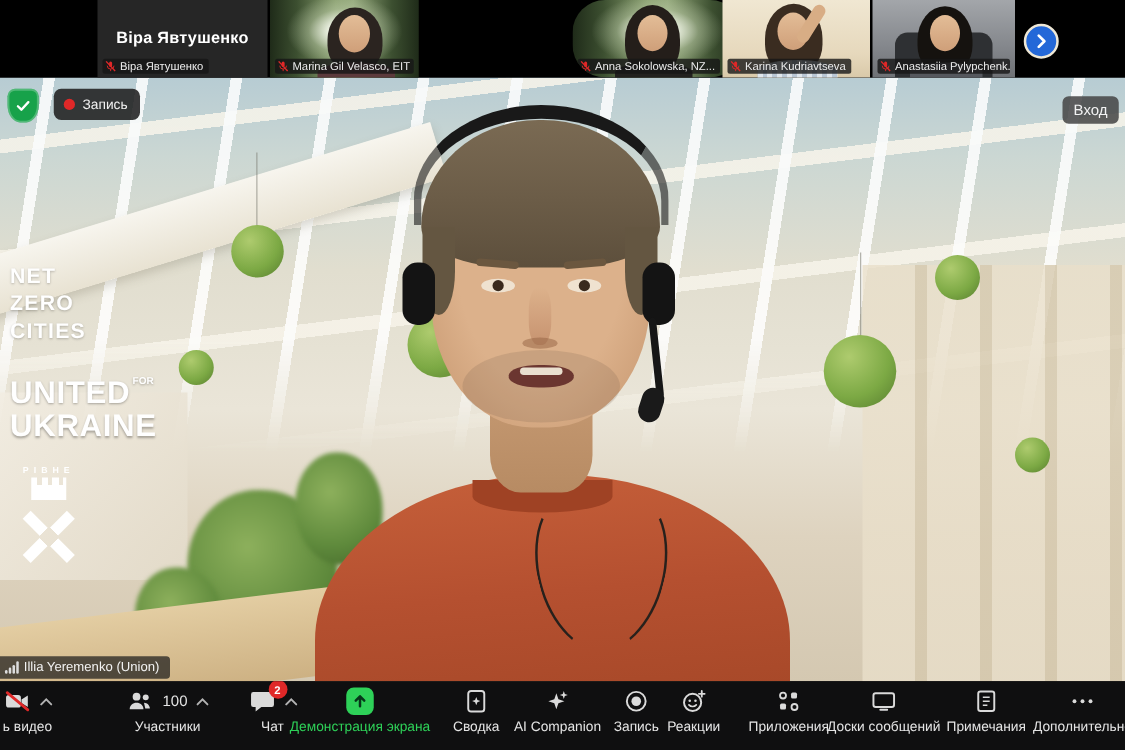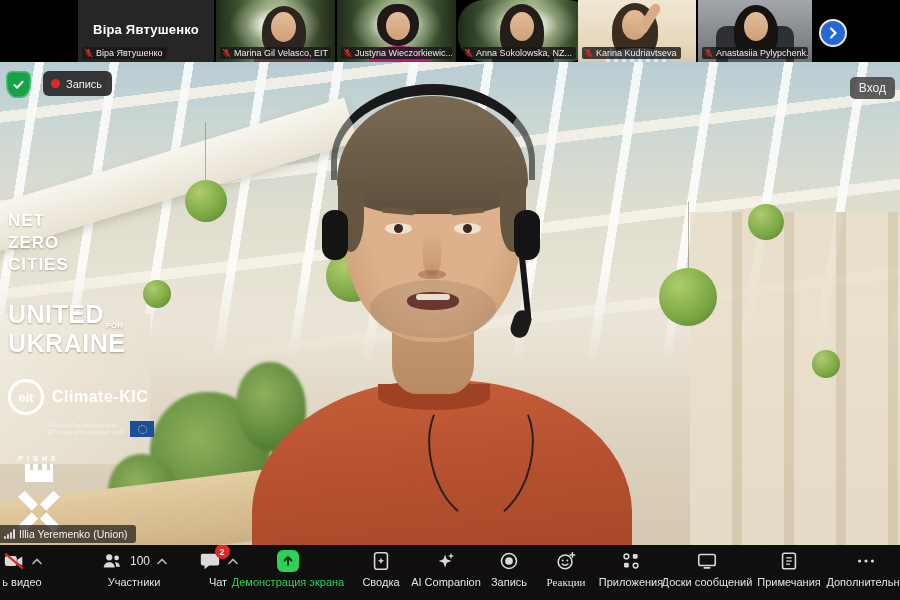--- a/index.html
+++ b/index.html
@@ -90,21 +90,21 @@
   .rec-pill { position:absolute; left:43px; top:9px; height:25px; padding:0 10px 0 8px; background:rgba(32,32,32,.88); border-radius:6px;
       display:flex; align-items:center; gap:6px; color:#f0f0f0; font-size:11px; z-index:60; }
   .rec-dot { width:9px; height:9px; border-radius:50%; background:#e02828; }
   .enter-btn { position:absolute; right:5px; top:15px; background:rgba(72,72,72,.88); color:#f2f2f2; font-size:12px;
       padding:4px 9px; border-radius:5px; z-index:60; border:none; cursor:pointer; font-family:inherit; }
 
   
   .logos { position:absolute; left:8px; top:148px; z-index:55; color:#fff; }
   .nzc { font-size:17px; font-weight:bold; letter-spacing:1px; line-height:1.28; text-shadow:0 1px 2px rgba(0,0,0,.25); }
   .ufu { margin-top:26px; font-size:25px; font-weight:bold; letter-spacing:.5px; line-height:1.08; text-shadow:0 1px 2px rgba(0,0,0,.3); }
-  .ufu .for { display:inline-block; font-size:8px; line-height:1; vertical-align:top; margin-left:2px; margin-top:21px; letter-spacing:0; }
+  .ufu .for { display:inline-block; font-size:8px; line-height:1; vertical-align:top; margin-left:2px; margin-top:0; letter-spacing:0; }
   .ckic { margin-top:22px; }
   .ckic-row { display:flex; align-items:center; gap:8px; }
   .eit-circle { width:36px; height:36px; border:3px solid #fff; border-radius:50%; display:flex; align-items:center; justify-content:center;
       font-size:13px; font-weight:bold; }
   .ckic-name { font-size:16px; font-weight:bold; letter-spacing:.5px; }
   .ckic-sub { display:flex; align-items:center; gap:6px; margin-top:6px; margin-left:40px; }
   .ckic-sub-text { font-size:5px; line-height:1.5; color:#f2f2f2; }
   .eu-flag { width:24px; height:16px; background:#1a4fa0; display:flex; align-items:center; justify-content:center; }
   .eu-stars { width:9px; height:9px; border:1px dotted #ffcc00; border-radius:50%; }
   .rivne { margin-top:18px; width:62px; text-align:center; }
@@ -130,21 +130,21 @@
   .ti .ico-row { display:flex; align-items:center; gap:7px; height:22px; position:relative; }
   .ti svg.main-ic { width:22px; height:22px; }
   .chev { width:10px; height:7px; opacity:.85; }
   .ti-video { left:-16px; width:76px; }
   .ti-part  { left:92px;  width:84px; }
   .ti-chat  { left:186px; width:64px; }
   .ti-share { left:228px; width:120px; color:#2ed158; }
   .ti-sum   { left:352px; width:58px; }
   .ti-ai    { left:404px; width:84px; }
   .ti-rec   { left:482px; width:54px; }
-  .ti-react { left:538px; width:56px;font-family:Liberation Serif, serif; }
+  .ti-react { left:527px; width:56px; }
   .ti-apps  { left:594px; width:74px; }
   .ti-board { left:654px; width:106px; }
   .ti-note  { left:752px; width:74px; }
   .ti-more  { left:820px; width:92px; }
   .green-sq { width:22px; height:22px; border-radius:6px; background:#2ed158; display:flex; align-items:center; justify-content:center; }
   .green-sq svg { width:14px; height:14px; }
   .count { font-size:12px; color:#e4e4e4; }
   .badge { position:absolute; top:-6px; right:-9px; min-width:15px; height:15px; border-radius:8px; background:#e02828;
       color:#fff; font-size:9px; font-weight:bold; display:flex; align-items:center; justify-content:center; padding:0 3px; }
 </style>
@@ -176,34 +176,20 @@
         <svg class="mic-off-ic" viewBox="0 0 12 12">
             <rect x="4.4" y="0.8" width="3.2" height="6" rx="1.6" fill="#e02828"></rect>
             <path d="M2.4 5.4a3.6 3.6 0 0 0 7.2 0" stroke="#e02828" stroke-width="1" fill="none"></path>
             <line x1="6" y1="9" x2="6" y2="11.2" stroke="#e02828" stroke-width="1"></line>
             <line x1="1.2" y1="0.8" x2="10.8" y2="11" stroke="#e02828" stroke-width="1.5"></line>
           </svg>
         <span>Marina Gil Velasco, EIT ...</span>
       </div>
     </div>
 
-    <div class="tile t3 scene-greenhouse">
-      <div class="mhair" style="left:40px;top:4px;width:42px;height:42px;background:#1f1a18;border-radius:50% 50% 55% 55%;"></div>
-      <div class="mface" style="left:49px;top:12px;width:24px;height:28px;"></div>
-      <div class="mbody" style="left:32px;top:46px;width:60px;height:18px;background:#a1276b;"></div>
-      <div class="tile-label">
-        <svg class="mic-off-ic" viewBox="0 0 12 12">
-            <rect x="4.4" y="0.8" width="3.2" height="6" rx="1.6" fill="#e02828"></rect>
-            <path d="M2.4 5.4a3.6 3.6 0 0 0 7.2 0" stroke="#e02828" stroke-width="1" fill="none"></path>
-            <line x1="6" y1="9" x2="6" y2="11.2" stroke="#e02828" stroke-width="1"></line>
-            <line x1="1.2" y1="0.8" x2="10.8" y2="11" stroke="#e02828" stroke-width="1.5"></line>
-          </svg>
-        <span>Justyna Wieczorkiewic...</span>
-      </div>
-    </div>
 
     <div class="tile t4 scene-greenhouse">
       <div class="mhair" style="left:42px;top:4px;width:44px;height:56px;background:#241e1a;"></div>
       <div class="mface" style="left:52px;top:12px;width:24px;height:29px;"></div>
       <div class="mbody" style="left:34px;top:50px;width:62px;height:16px;background:#22211f;"></div>
       <div class="tile-label">
         <svg class="mic-off-ic" viewBox="0 0 12 12">
             <rect x="4.4" y="0.8" width="3.2" height="6" rx="1.6" fill="#e02828"></rect>
             <path d="M2.4 5.4a3.6 3.6 0 0 0 7.2 0" stroke="#e02828" stroke-width="1" fill="none"></path>
             <line x1="6" y1="9" x2="6" y2="11.2" stroke="#e02828" stroke-width="1"></line>
@@ -305,37 +291,20 @@
     <div class="logos">
       <div class="nzc">
         <div>NET</div>
         <div>ZERO</div>
         <div>CITIES</div>
       </div>
       <div class="ufu">
         <div><span>UNITED</span><span class="for">FOR</span></div>
         <div>UKRAINE</div>
       </div>
-      <div class="ckic">
-        <div class="ckic-row">
-          <div class="eit-circle">
-              <span>eit</span>
-            </div>
-          <div class="ckic-name">Climate-KIC</div>
-        </div>
-        <div class="ckic-sub">
-          <div class="ckic-sub-text">
-            <div>Climate-KIC is supported by the</div>
-            <div>EIT, a body of the European Union</div>
-          </div>
-          <div class="eu-flag">
-              <div class="eu-stars"></div>
-            </div>
-        </div>
-      </div>
       <div class="rivne">
         <div class="rivne-name">РІВНЕ</div>
         <div class="castle"></div>
         <div class="xmark">
             <i></i>
             <i></i>
           </div>
       </div>
     </div>
 

